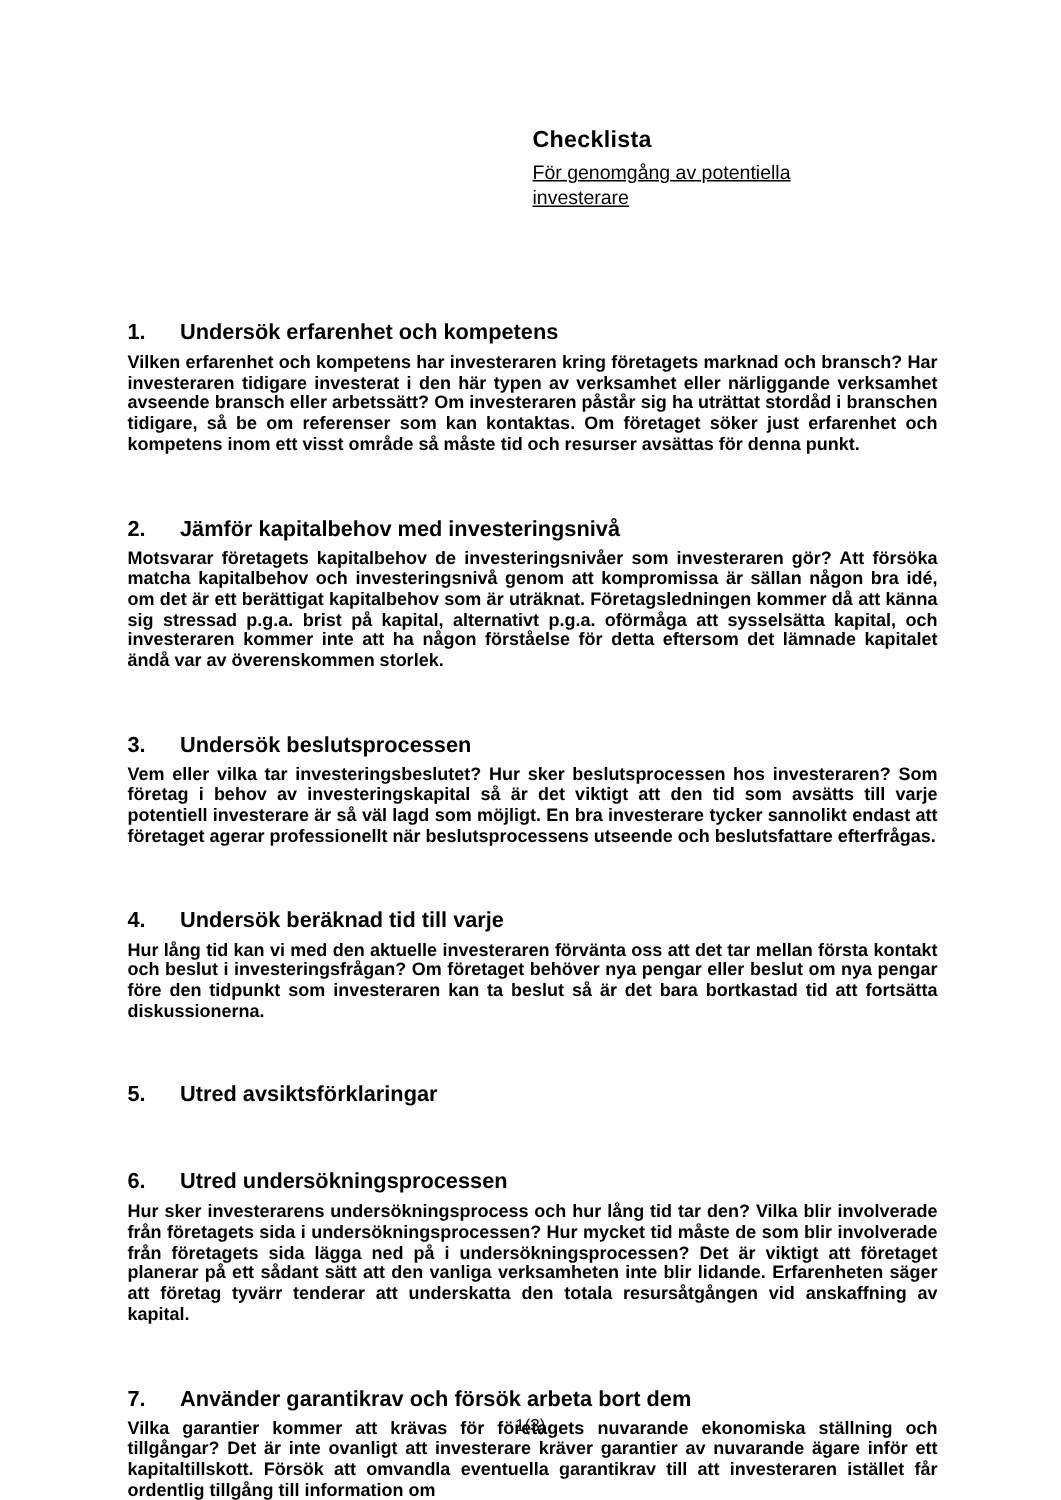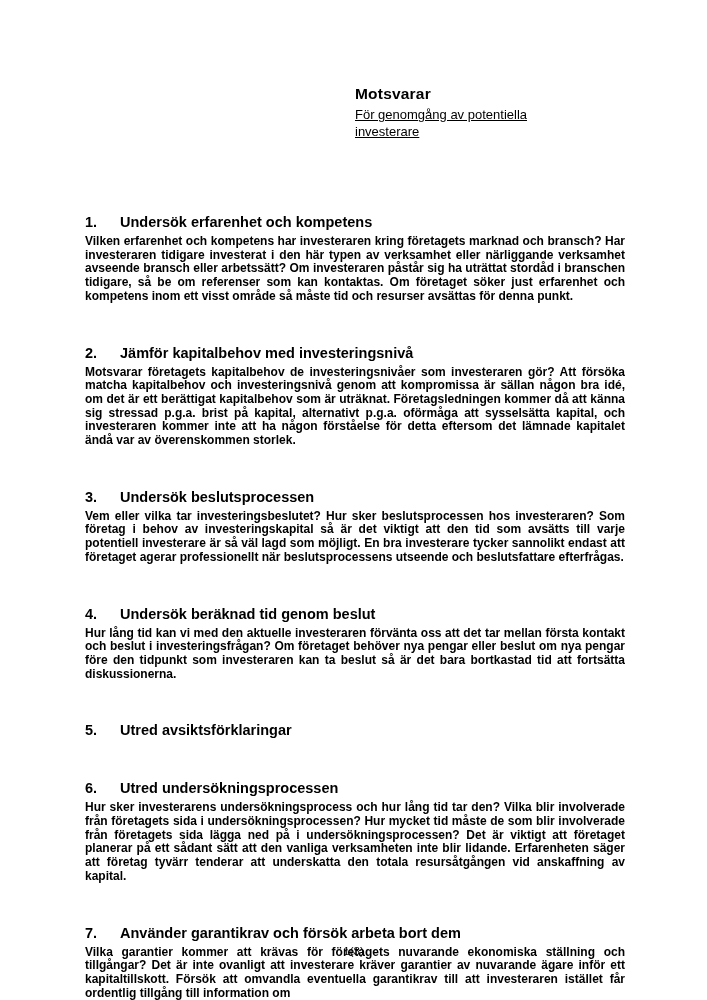--- a/index.html
+++ b/index.html
@@ -77,21 +77,21 @@
     font-size: 11.5px;
     line-height: 14px;
   }
 </style>
 </head>
 <body>
 
 <div class="page">
 
   <div class="title-block">
-    <h1 class="doc-title">Motsvarar</h1>
+    <h1 class="doc-title">Checklista</h1>
     <p class="doc-subtitle">För genomgång av potentiella investerare</p>
   </div>
 
   <div class="sections">
 
     <section class="section">
       <div class="sec-heading">
         <span class="sec-num">1.</span>
         <span class="sec-title">Undersök erfarenhet och kompetens</span>
       </div>
@@ -110,21 +110,21 @@
       <div class="sec-heading">
         <span class="sec-num">3.</span>
         <span class="sec-title">Undersök beslutsprocessen</span>
       </div>
       <p class="sec-body">Vem eller vilka tar investeringsbeslutet? Hur sker beslutsprocessen hos investeraren? Som företag i behov av investeringskapital så är det viktigt att den tid som avsätts till varje potentiell investerare är så väl lagd som möjligt. En bra investerare tycker sannolikt endast att företaget agerar professionellt när beslutsprocessens utseende och beslutsfattare efterfrågas.</p>
     </section>
 
     <section class="section">
       <div class="sec-heading">
         <span class="sec-num">4.</span>
-        <span class="sec-title">Undersök beräknad tid genom beslut</span>
+        <span class="sec-title">Undersök beräknad tid till varje</span>
       </div>
       <p class="sec-body">Hur lång tid kan vi med den aktuelle investeraren förvänta oss att det tar mellan första kontakt och beslut i investeringsfrågan? Om företaget behöver nya pengar eller beslut om nya pengar före den tidpunkt som investeraren kan ta beslut så är det bara bortkastad tid att fortsätta diskussionerna.</p>
     </section>
 
     <section class="section">
       <div class="sec-heading">
         <span class="sec-num">5.</span>
         <span class="sec-title">Utred avsiktsförklaringar</span>
       </div>
     </section>

